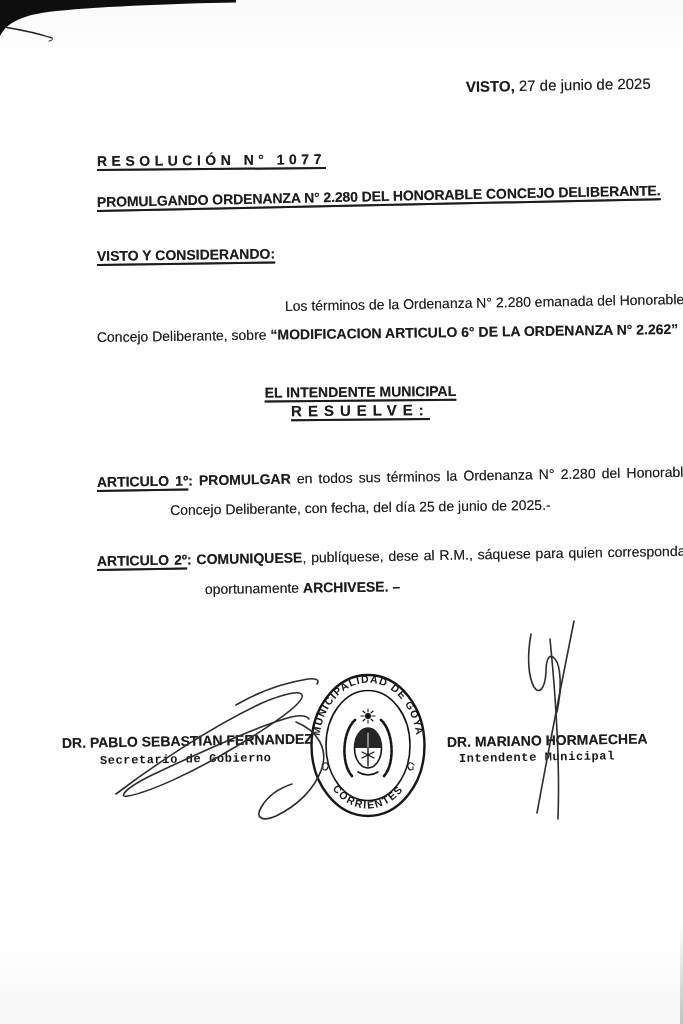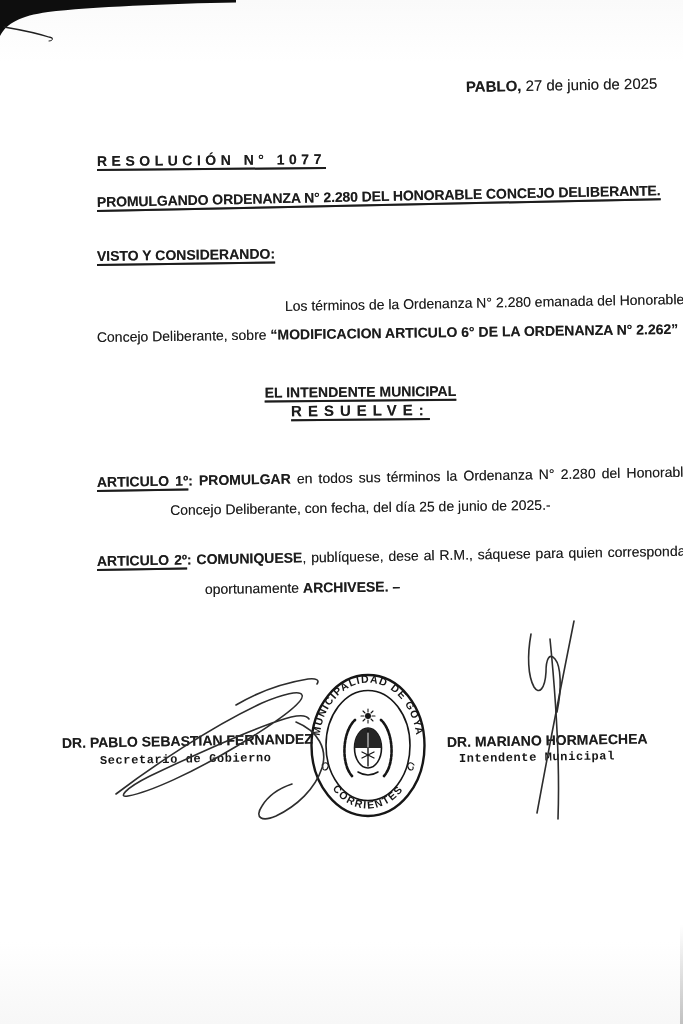--- a/index.html
+++ b/index.html
@@ -27,21 +27,21 @@
   .overlay{position:absolute;left:0;top:0;pointer-events:none;}
   .edge-right{position:absolute;right:0;bottom:0;width:3px;height:100px;
     background:linear-gradient(180deg,rgba(0,0,0,0),rgba(0,0,0,.22));}
 </style>
 </head>
 <body>
 
 <div class="page">
 
   <div class="abs ink fs15 r10" style="left:466px;top:78px;">
-    <span class="b">PABLO,</span><span> 27 de junio de 2025</span>
+    <span class="b">VISTO,</span><span> 27 de junio de 2025</span>
   </div>
 
   <div class="abs ink fs14 b u r05" style="left:97px;top:153px;letter-spacing:4.5px;">RESOLUCIÓN N° 1077</div>
 
   <div class="abs ink fs14 b u r12" style="left:97px;top:194px;letter-spacing:-0.1px;">PROMULGANDO ORDENANZA N° 2.280 DEL HONORABLE CONCEJO DELIBERANTE.</div>
 
   <div class="abs ink fs14 b u r08" style="left:97px;top:248px;">VISTO Y CONSIDERANDO:</div>
 
   <div class="abs ink fs14 r10" style="left:285px;top:298px;">Los términos de la Ordenanza N° 2.280 emanada del Honorable</div>
   <div class="abs ink fs14 r08" style="left:97px;top:329px;">

